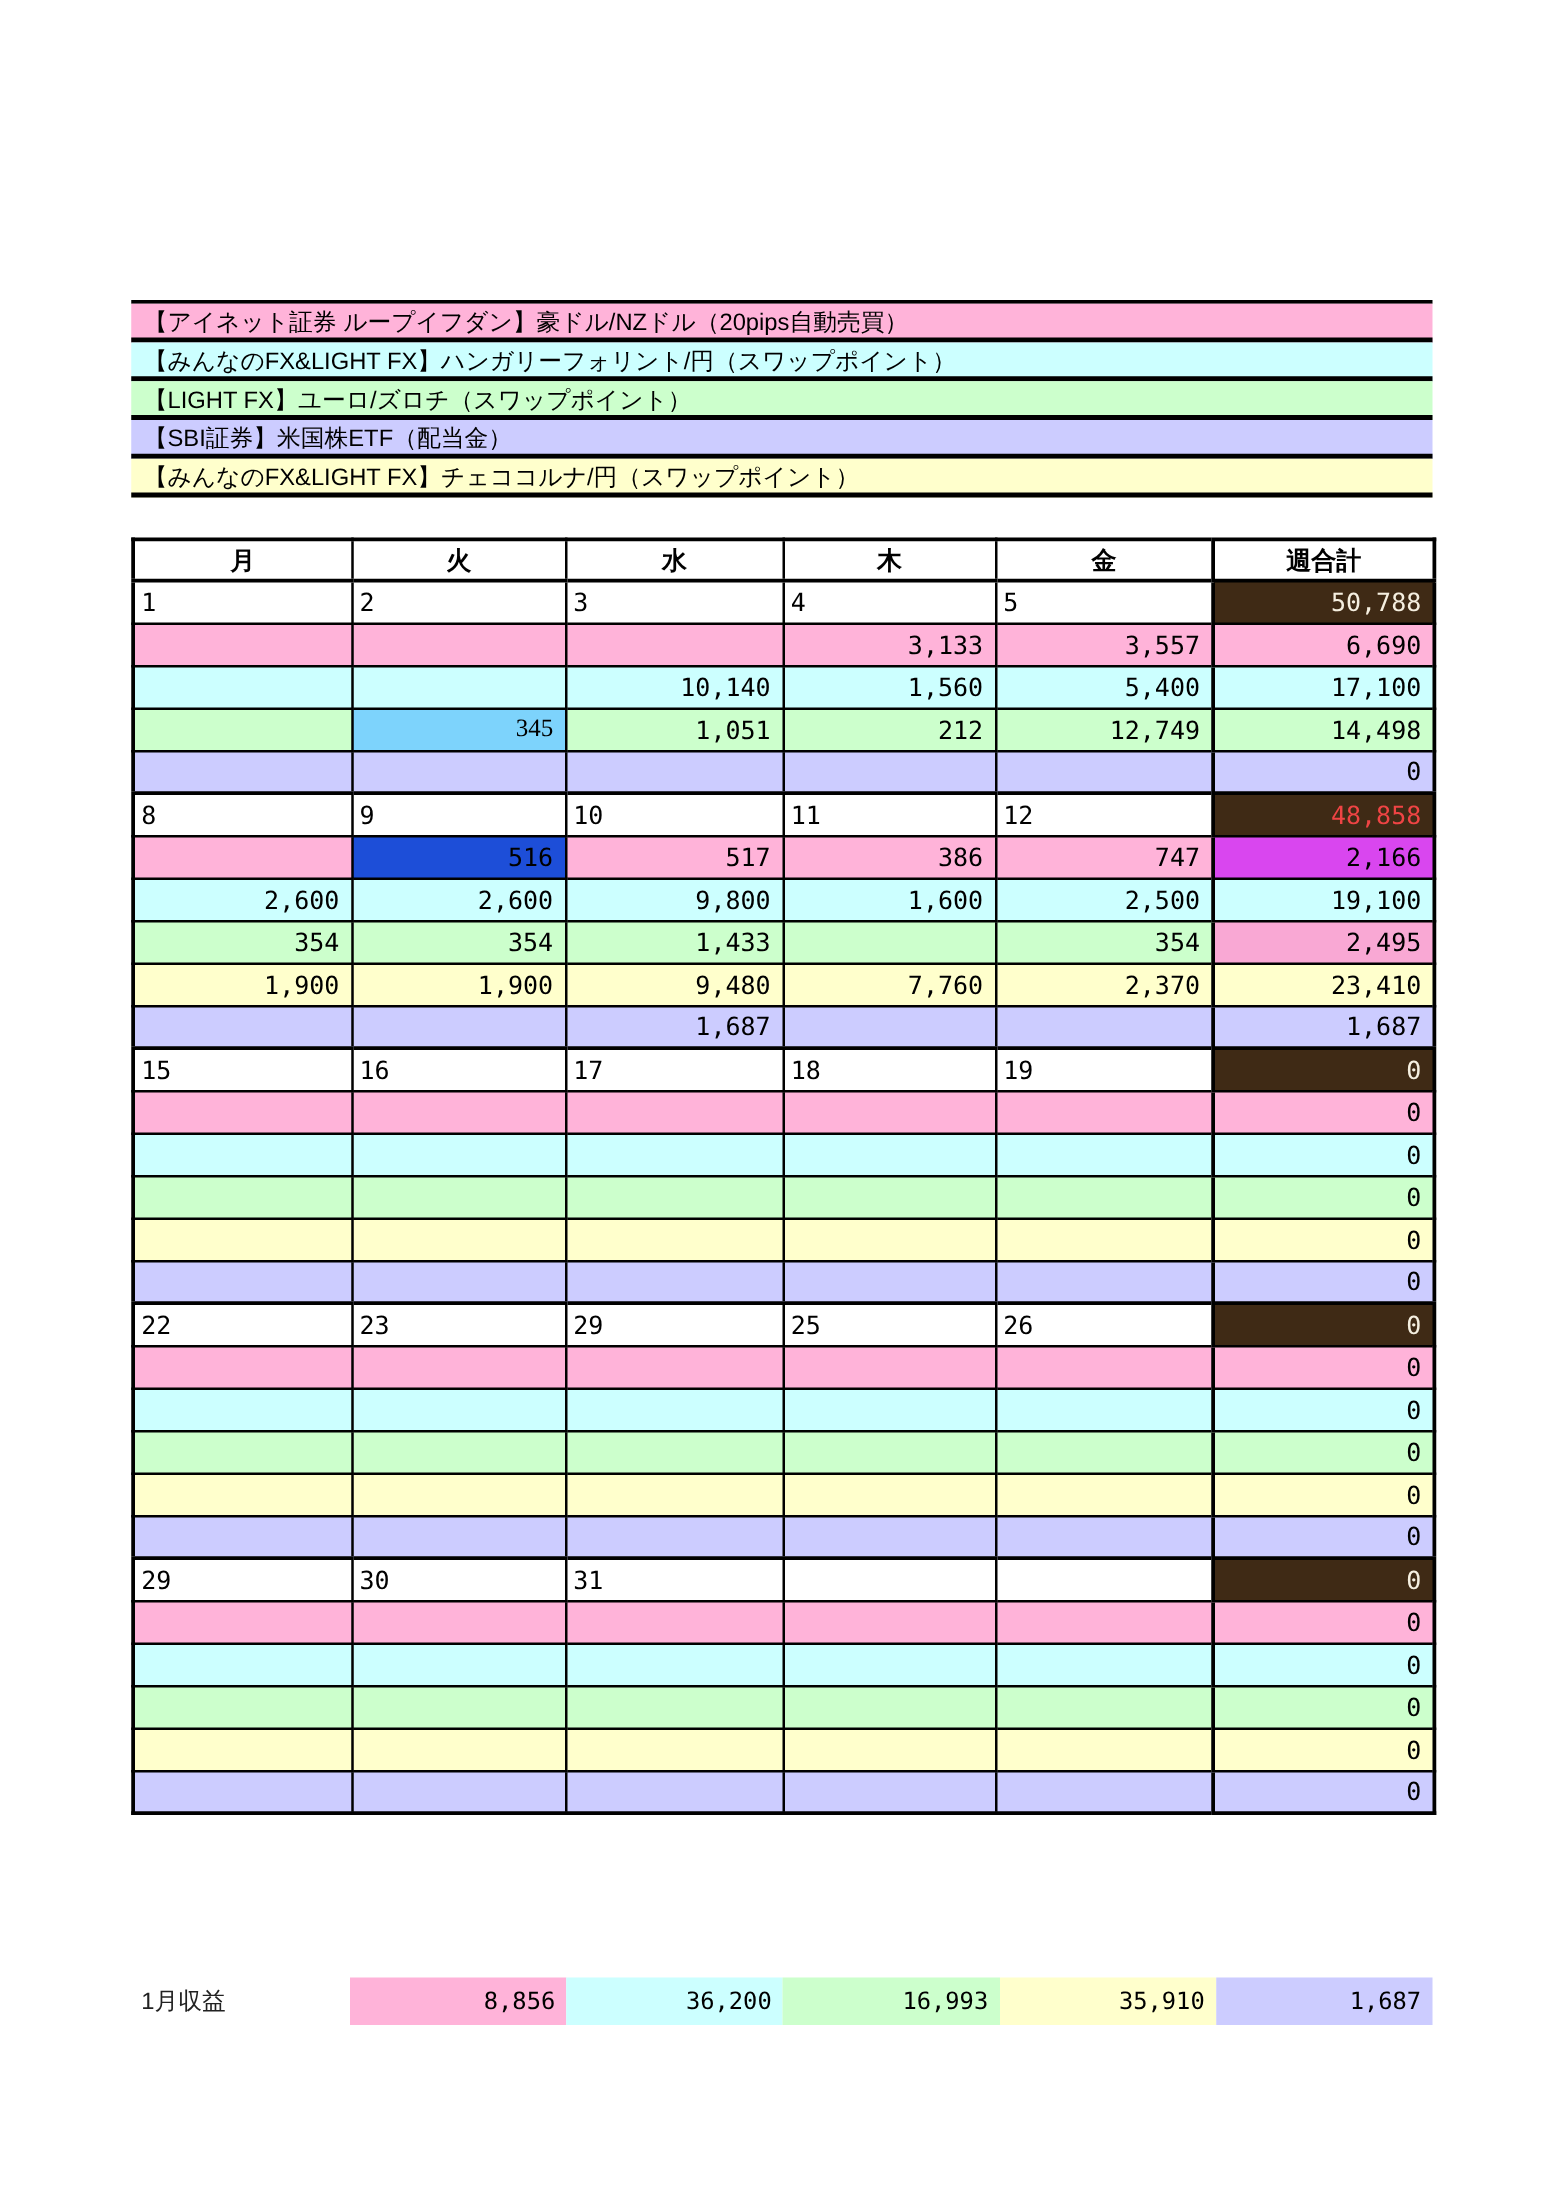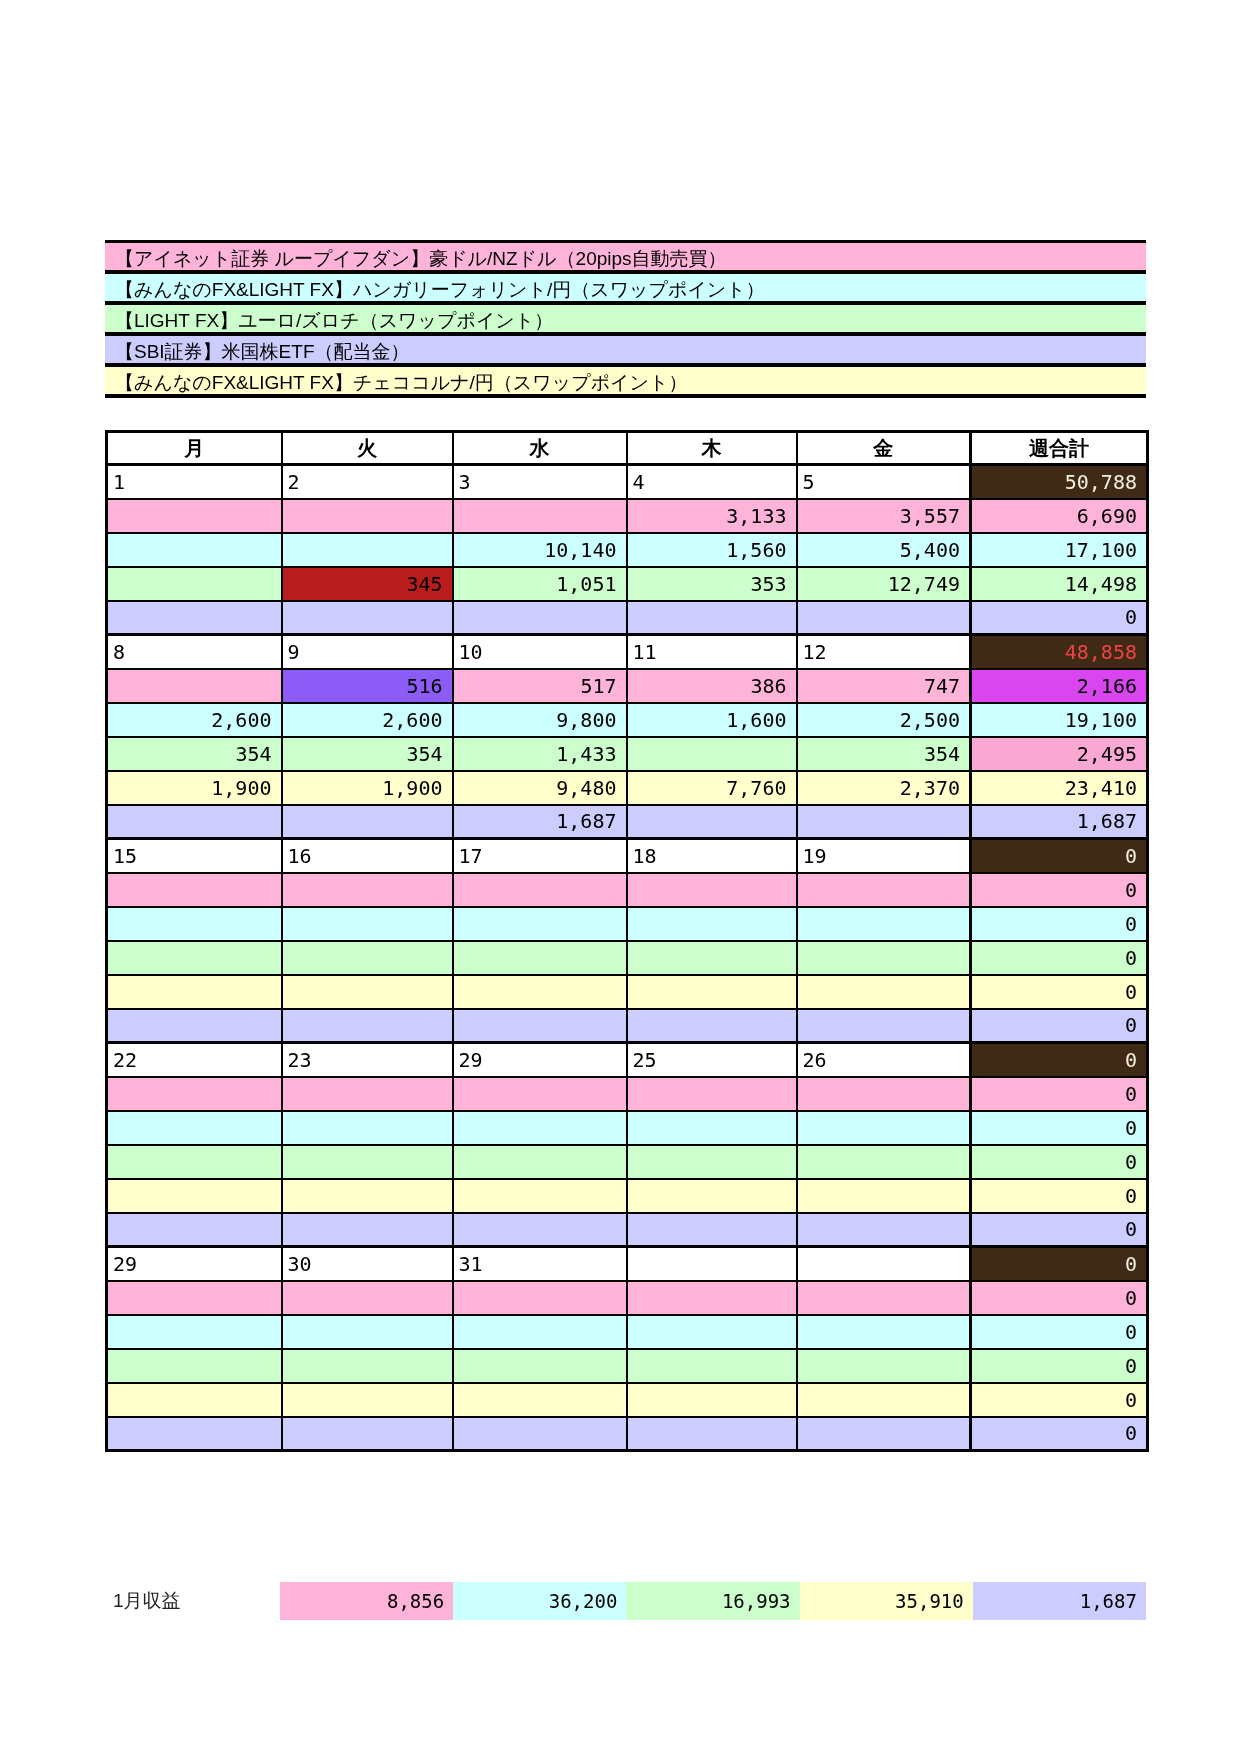--- a/index.html
+++ b/index.html
@@ -171,23 +171,23 @@
         <tr>
           <td class="value-cell" style="background: rgb(204, 255, 255);"></td>
           <td class="value-cell" style="background: rgb(204, 255, 255);"></td>
           <td class="value-cell" style="background: rgb(204, 255, 255);">10,140</td>
           <td class="value-cell" style="background: rgb(204, 255, 255);">1,560</td>
           <td class="value-cell" style="background: rgb(204, 255, 255);">5,400</td>
           <td class="row-total-cell total-col" style="background: rgb(204, 255, 255);">17,100</td>
         </tr>
         <tr>
           <td class="value-cell" style="background: rgb(204, 255, 204);"></td>
-          <td class="value-cell" style="background: #b91c1c;">345</td>
+          <td class="value-cell" style="background: #7dd3fc; font-family: Liberation Serif, serif;">345</td>
           <td class="value-cell" style="background: rgb(204, 255, 204);">1,051</td>
-          <td class="value-cell" style="background: rgb(204, 255, 204);">353</td>
+          <td class="value-cell" style="background: rgb(204, 255, 204);">212</td>
           <td class="value-cell" style="background: rgb(204, 255, 204);">12,749</td>
           <td class="row-total-cell total-col" style="background: rgb(204, 255, 204);">14,498</td>
         </tr>
         <tr>
           <td class="value-cell" style="background: rgb(204, 204, 255);"></td>
           <td class="value-cell" style="background: rgb(204, 204, 255);"></td>
           <td class="value-cell" style="background: rgb(204, 204, 255);"></td>
           <td class="value-cell" style="background: rgb(204, 204, 255);"></td>
           <td class="value-cell" style="background: rgb(204, 204, 255);"></td>
           <td class="row-total-cell total-col" style="background: rgb(204, 204, 255);">0</td>
@@ -195,21 +195,21 @@
         <tr class="day-row">
           <td class="day-cell">8</td>
           <td class="day-cell">9</td>
           <td class="day-cell">10</td>
           <td class="day-cell">11</td>
           <td class="day-cell">12</td>
           <td class="week-total-cell total-col" style="background: rgb(63, 42, 21); color: #ef4444;">48,858</td>
         </tr>
         <tr>
           <td class="value-cell" style="background: rgb(255, 179, 217);"></td>
-          <td class="value-cell" style="background: #8b5cf6;">516</td>
+          <td class="value-cell" style="background: #1d4ed8;">516</td>
           <td class="value-cell" style="background: rgb(255, 179, 217);">517</td>
           <td class="value-cell" style="background: rgb(255, 179, 217);">386</td>
           <td class="value-cell" style="background: rgb(255, 179, 217);">747</td>
           <td class="row-total-cell total-col" style="background: #d946ef;">2,166</td>
         </tr>
         <tr>
           <td class="value-cell" style="background: rgb(204, 255, 255);">2,600</td>
           <td class="value-cell" style="background: rgb(204, 255, 255);">2,600</td>
           <td class="value-cell" style="background: rgb(204, 255, 255);">9,800</td>
           <td class="value-cell" style="background: rgb(204, 255, 255);">1,600</td>

